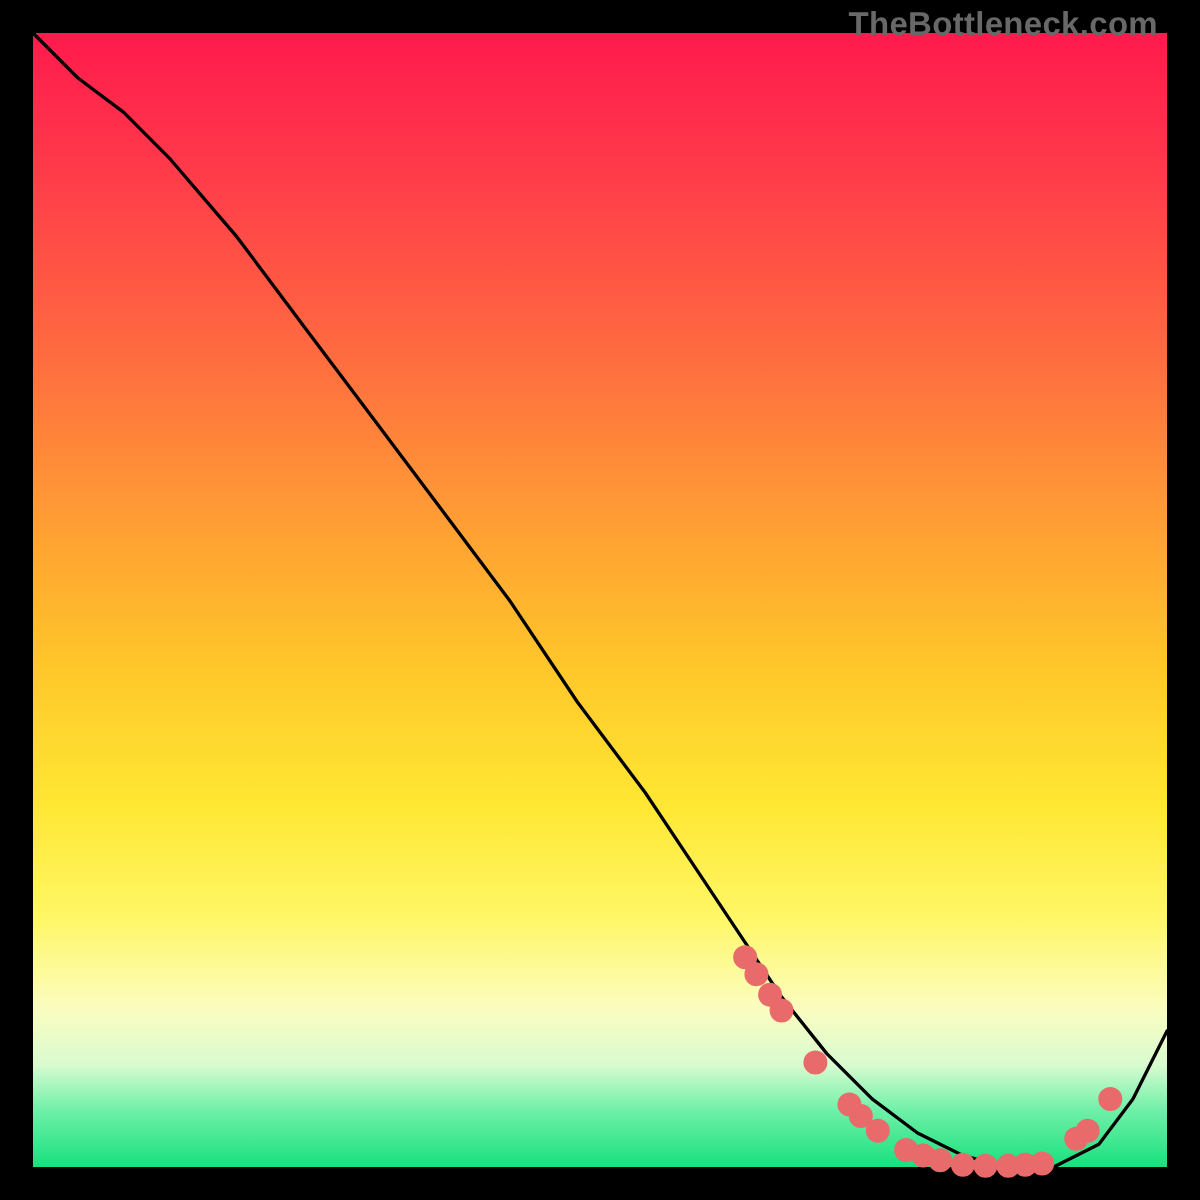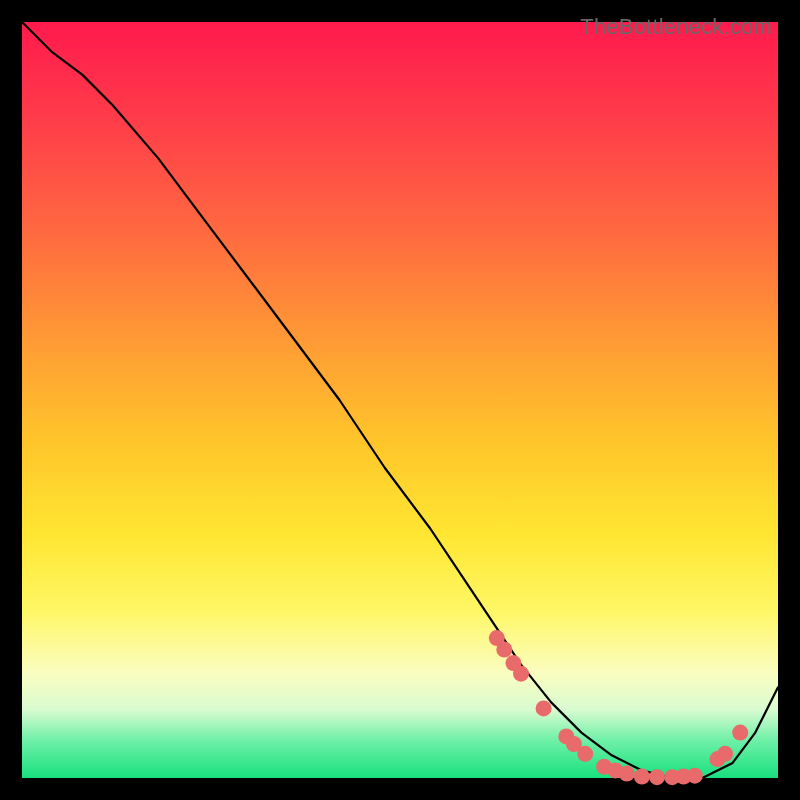--- a/index.html
+++ b/index.html
@@ -34,25 +34,25 @@
       #ffe733 68%,
       #fff766 78%,
       #fbfdc0 86%,
       #d8fbd0 91%,
       #6ff0a8 95%,
       #18e07e 100%
     );
   }
   .watermark {
     position: absolute;
-    top: 14px;
+    top: 3px;
     right: 28px;
     font-family: Arial, Helvetica, sans-serif;
     font-size: 22px;
-    font-weight: 400;
+    font-weight: 700;
     color: #686868;
     letter-spacing: 0.2px;
     pointer-events: none;
   }
   svg.curve {
     position: absolute;
     left: 0;
     top: 0;
     width: 756px;
     height: 756px;

